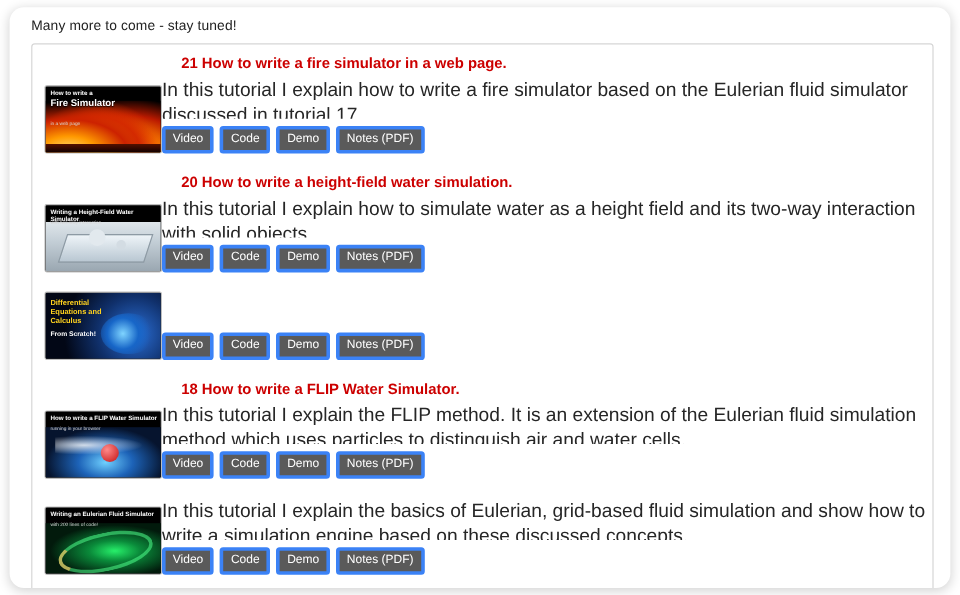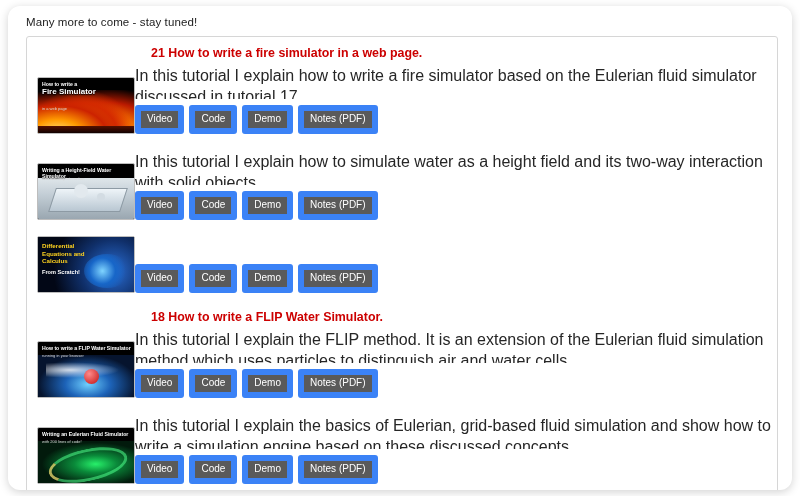--- a/index.html
+++ b/index.html
@@ -101,21 +101,21 @@
   }
   .btns {
     display: flex;
     gap: 5px;
   }
   .btn {
     display: inline-block;
     font-size: 10px;
     color: #ffffff;
     background: #5a5a5a;
-    border: 6px solid #3b82f6;
+    border: 3px solid #3b82f6;
     border-radius: 3px;
     padding: 2px 6px 3px 6px;
     line-height: 1.2;
     cursor: pointer;
     white-space: nowrap;
   }
 
   
   .art-fire {
     position: absolute; left: 0; top: 12px; width: 100%; height: 43px;
@@ -222,20 +222,21 @@
         </div>
       </div>
 
       <div class="row">
         <div class="thumb">
           <div class="art-water"></div>
           <div class="tt">Writing a Height-Field Water Simulator</div>
           <div class="ts" style="top:12px">with two-way interaction</div>
         </div>
         <div class="content">
+          <div class="title">20 How to write a height-field water simulation.</div>
           <div class="desc">In this tutorial I explain how to simulate water as a height field and its two-way interaction with solid objects.</div>
           <div class="btns">
             <span class="btn">Video</span>
             <span class="btn">Code</span>
             <span class="btn">Demo</span>
             <span class="btn">Notes (PDF)</span>
           </div>
         </div>
       </div>
 

